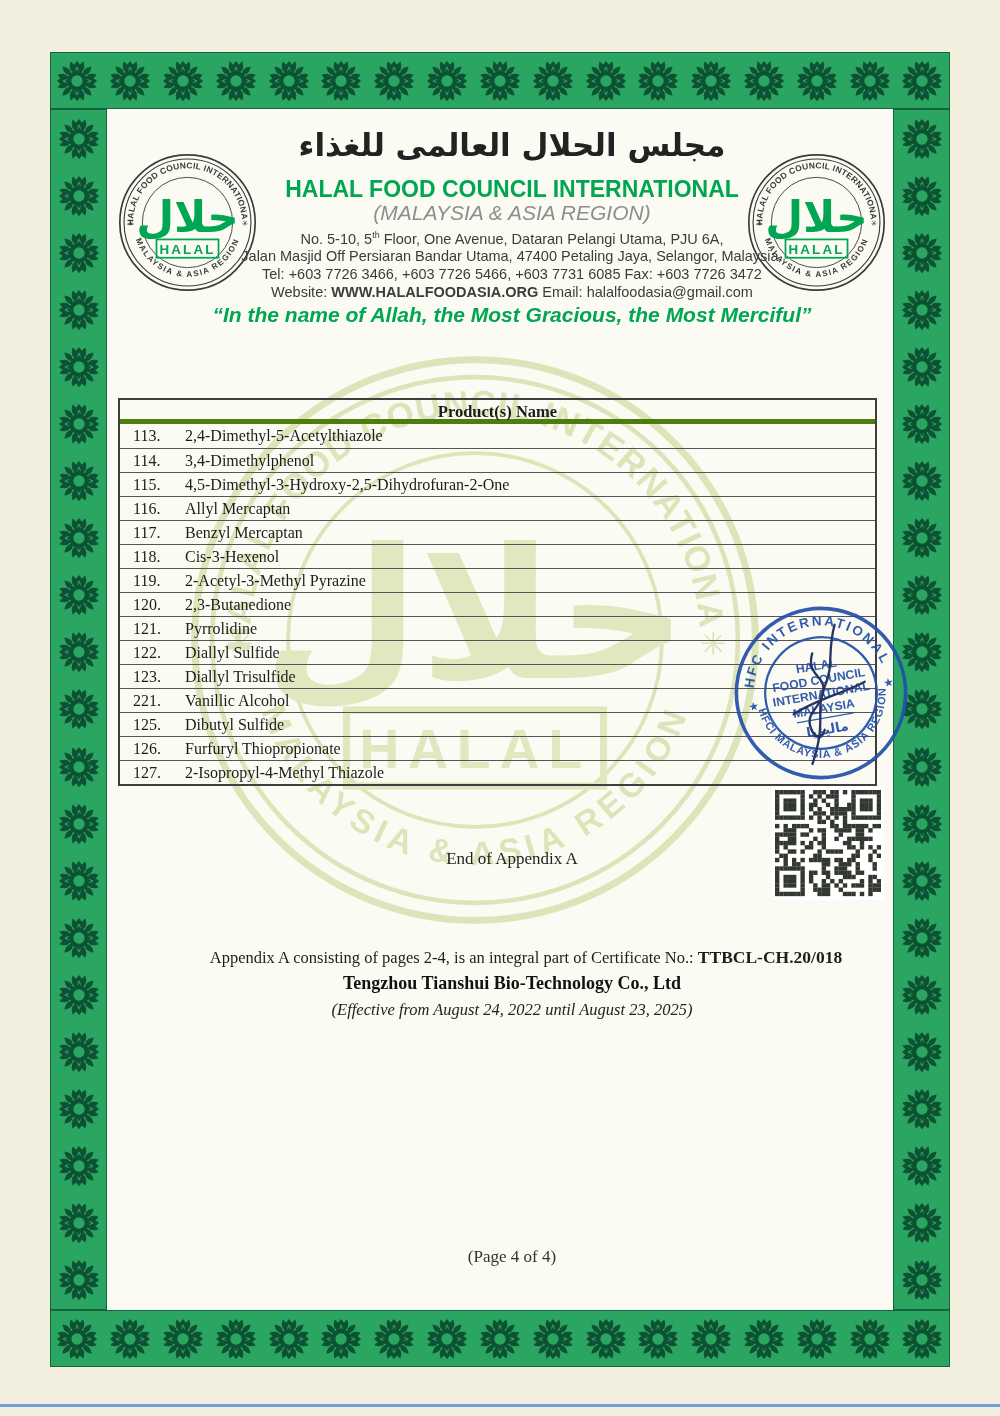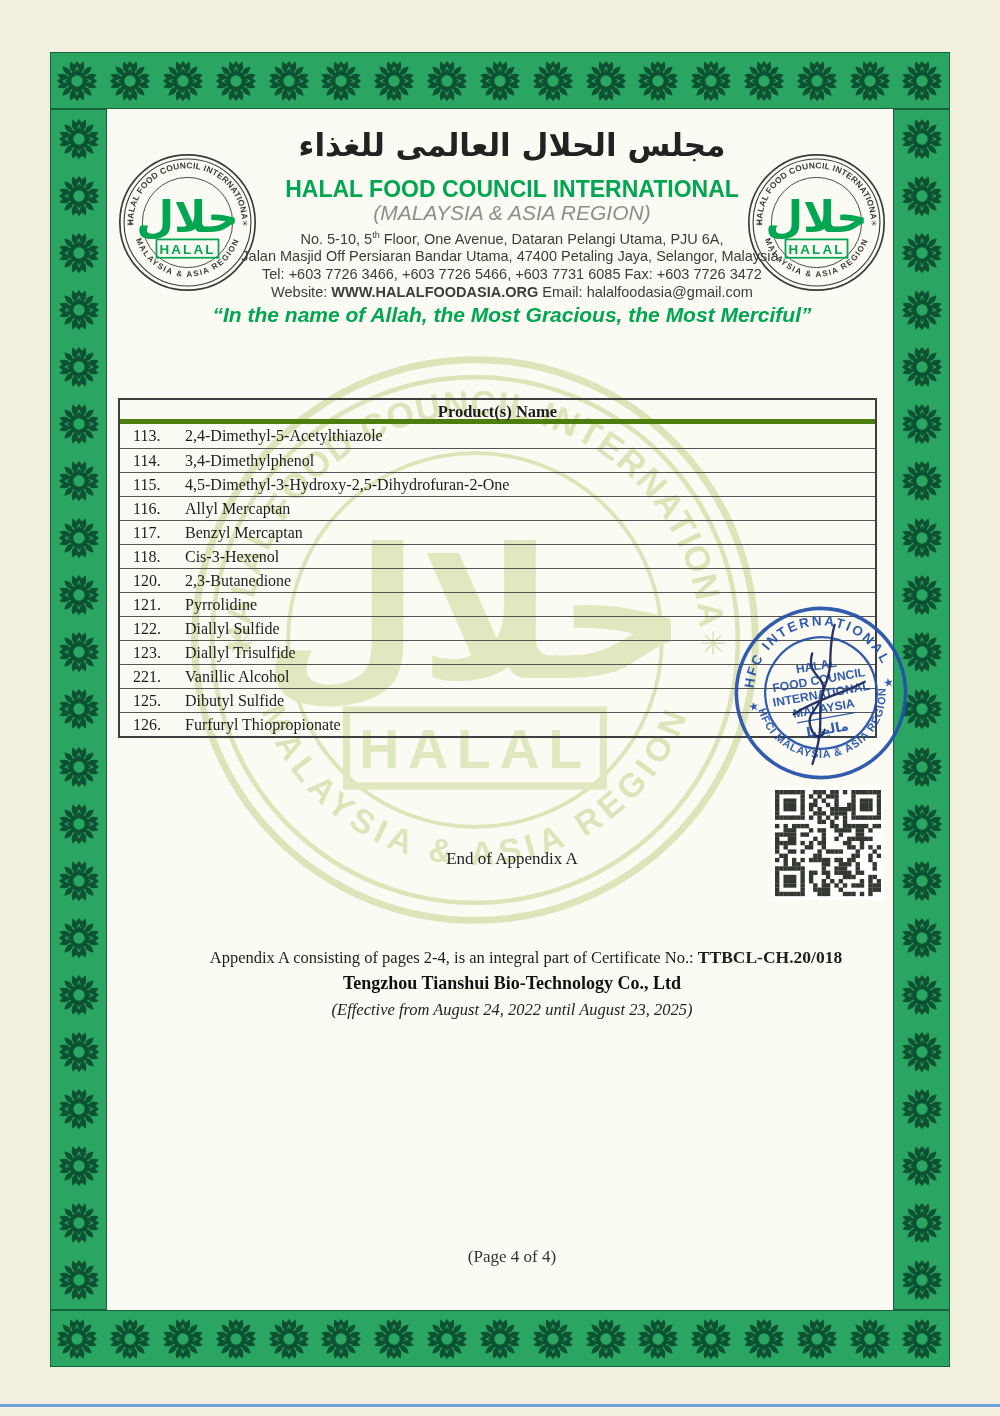--- a/index.html
+++ b/index.html
@@ -437,20 +437,24 @@
       </div>
       <div class="prow">
         <span class="pno">117.</span>
         <span class="pname">Benzyl Mercaptan</span>
       </div>
       <div class="prow">
         <span class="pno">118.</span>
         <span class="pname">Cis-3-Hexenol</span>
       </div>
       <div class="prow">
+        <span class="pno">119.</span>
+        <span class="pname">2-Acetyl-3-Methyl Pyrazine</span>
+      </div>
+      <div class="prow">
         <span class="pno">120.</span>
         <span class="pname">2,3-Butanedione</span>
       </div>
       <div class="prow">
         <span class="pno">121.</span>
         <span class="pname">Pyrrolidine</span>
       </div>
       <div class="prow">
         <span class="pno">122.</span>
         <span class="pname">Diallyl Sulfide</span>
@@ -463,20 +467,24 @@
         <span class="pno">221.</span>
         <span class="pname">Vanillic Alcohol</span>
       </div>
       <div class="prow">
         <span class="pno">125.</span>
         <span class="pname">Dibutyl Sulfide</span>
       </div>
       <div class="prow">
         <span class="pno">126.</span>
         <span class="pname">Furfuryl Thiopropionate</span>
+      </div>
+      <div class="prow">
+        <span class="pno">127.</span>
+        <span class="pname">2-Isopropyl-4-Methyl Thiazole</span>
       </div>
     </div>
 </div>
 
 <div id="stamp" class="abs"><svg viewBox="0 0 200 200" width="100%" height="100%">
       <defs>
         <path id="stp" d="M 25 100 A 75 75 0 1 1 175 100" fill="none"></path>
         <path id="stb" d="M 28 100 A 72 72 0 0 0 172 100" fill="none"></path>
       </defs>
       <circle cx="100" cy="100" r="94" fill="none" stroke="#2351A8" stroke-width="4"></circle>

